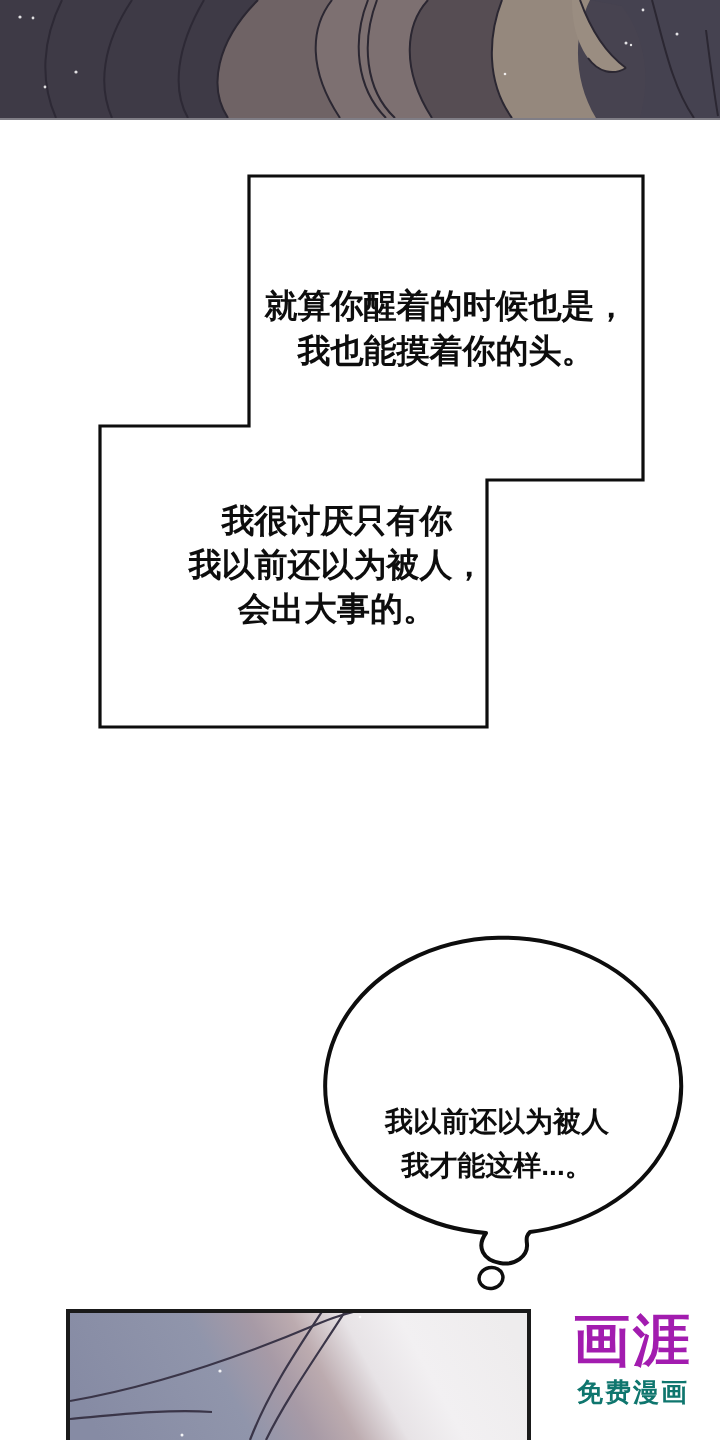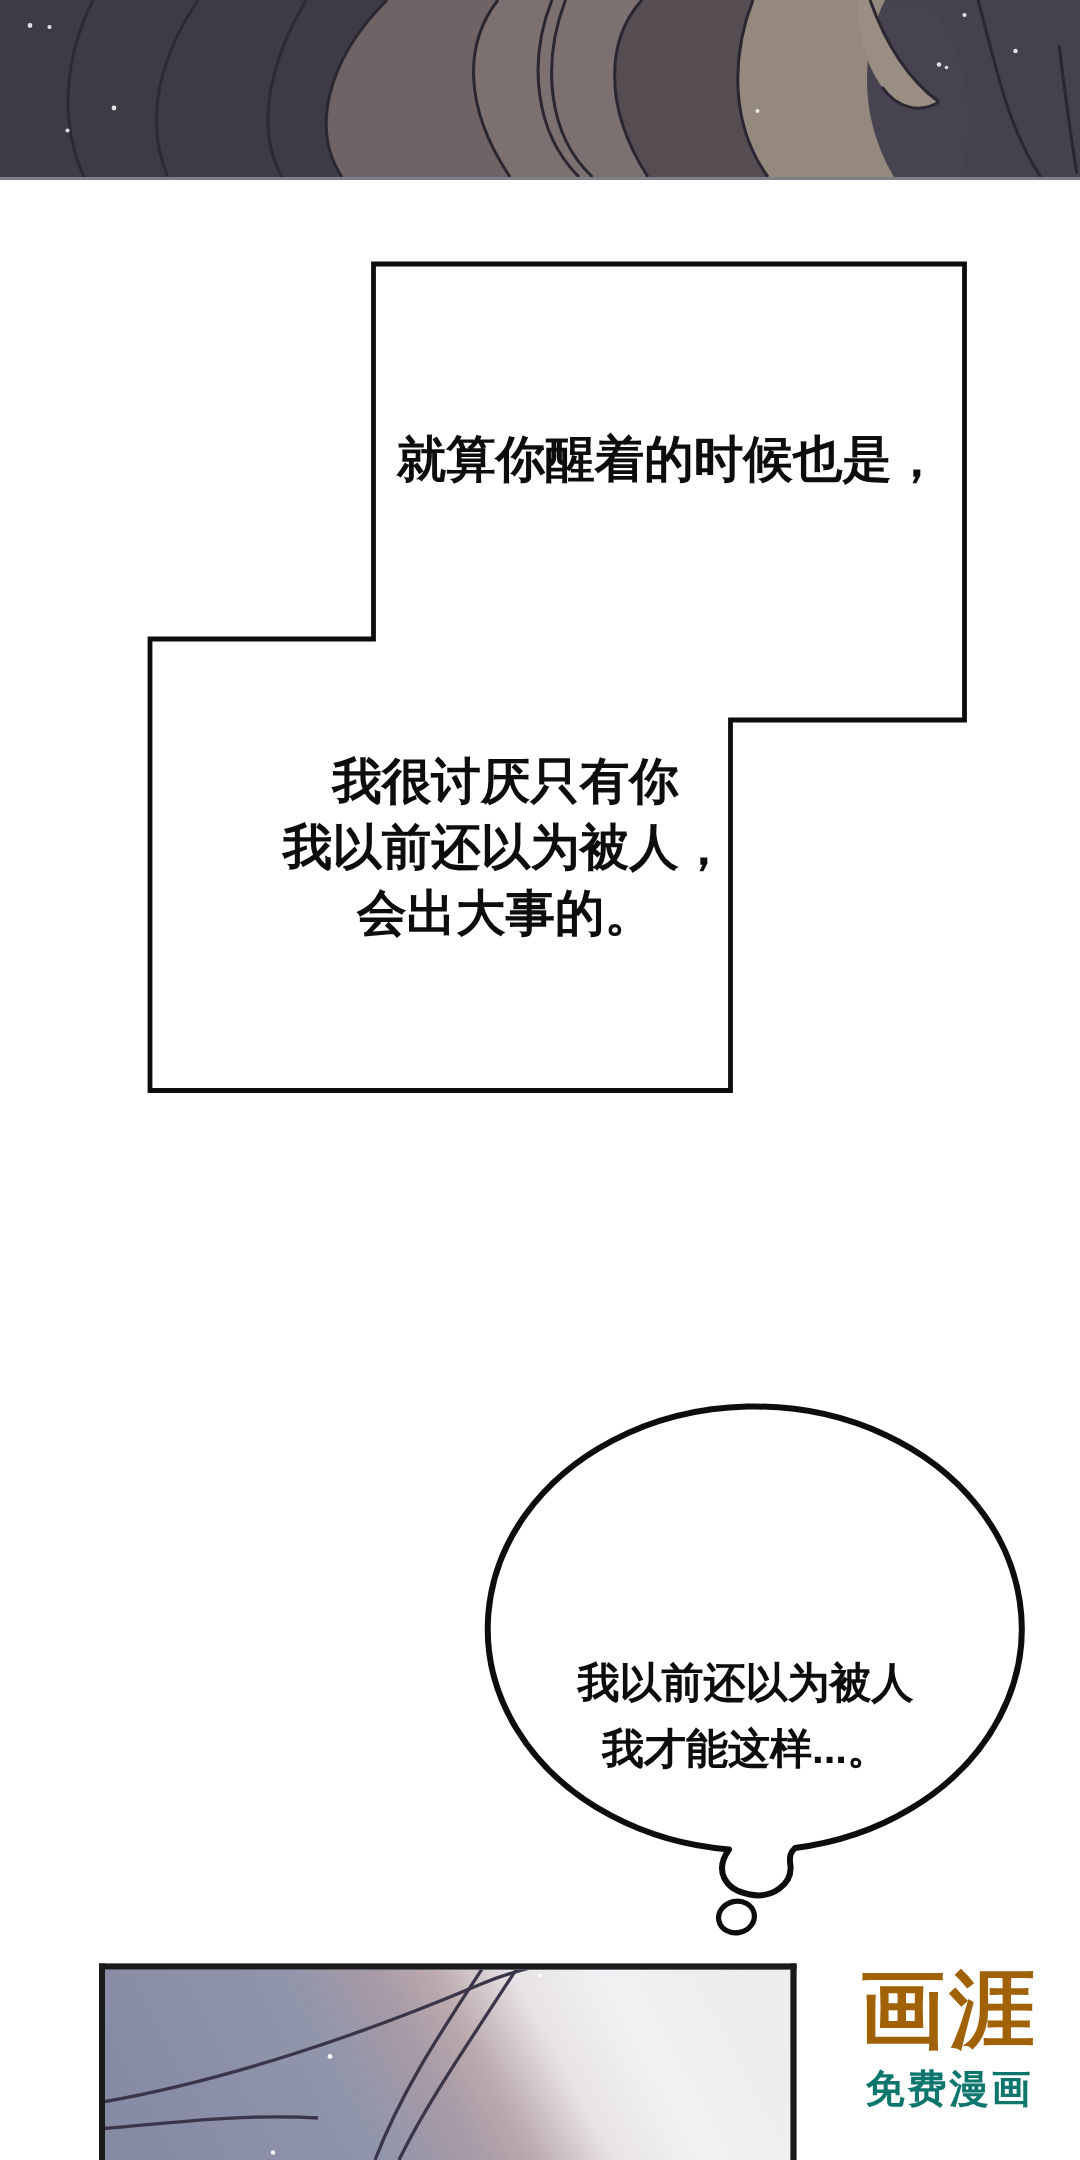--- a/index.html
+++ b/index.html
@@ -53,21 +53,21 @@
   .watermark {
     left: 560px; top: 1308px; width: 146px;
     text-align: center;
     pointer-events: none;
   }
   .watermark-logo {
     font-size: 57px;
     font-weight: 900;
     line-height: 64px;
     letter-spacing: 3px;
-    color: #a16207;
+    color: #a21caf;
     text-shadow: 0 0 5px rgba(255,255,255,0.95), 0 0 2px rgba(255,255,255,0.85);
   }
   .watermark-subtitle {
     margin-top: 3px;
     font-size: 26px;
     font-weight: 700;
     letter-spacing: 2px;
     color: #0f766e;
     text-shadow: 0 0 4px rgba(255,255,255,0.95), 0 0 2px rgba(255,255,255,0.85);
   }
@@ -129,20 +129,21 @@
     <path d="M530,1232 A178,148 0 1 0 486,1233
              C476,1247 483,1260 500,1263
              C515,1266 528,1256 527,1244
              C526,1237 527,1235 530,1232 Z" fill="#ffffff" stroke="#0d0d0d" stroke-width="4" stroke-linejoin="round"></path>
 
     <ellipse cx="491" cy="1278" rx="12" ry="10.5" transform="rotate(-12 491 1278)" fill="#ffffff" stroke="#0d0d0d" stroke-width="3.5"></ellipse>
   </svg>
 
   <div class="abs dialog speech-top-text">
     <div class="line">就算你醒着的时候也是，</div>
+    <div class="line">我也能摸着你的头。</div>
   </div>
 
   <div class="abs dialog speech-left-text">
     <div class="line">我很讨厌只有你</div>
     <div class="line">我以前还以为被人，</div>
     <div class="line">会出大事的。</div>
   </div>
 
   <div class="abs dialog thought-text">
     <div class="line">我以前还以为被人</div>

